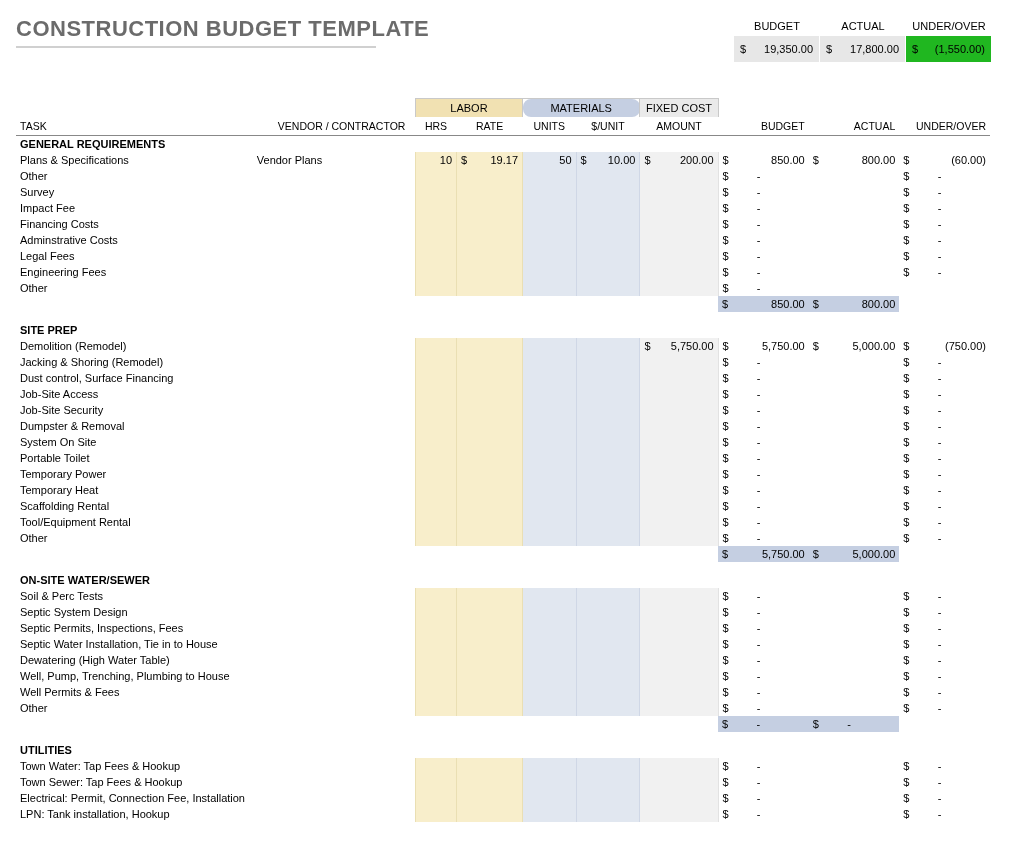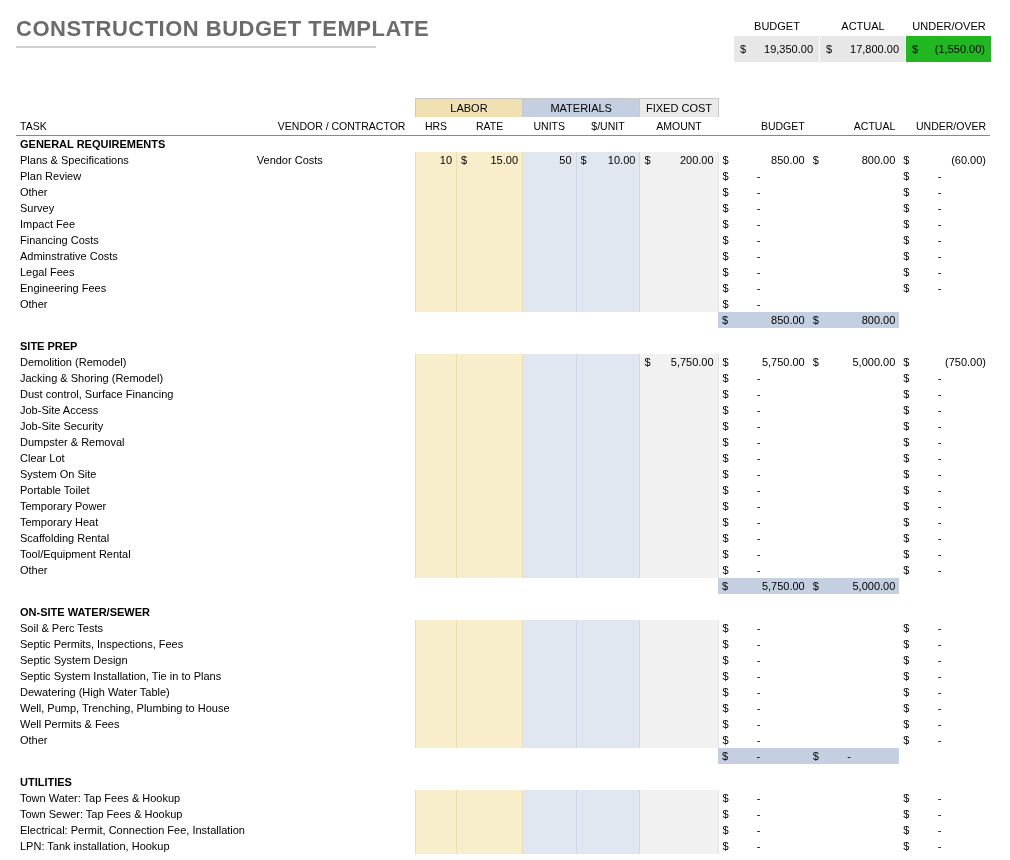--- a/index.html
+++ b/index.html
@@ -83,21 +83,21 @@
   tr.group-header td {
     text-align: center;
     font-size: 11px;
     background: #fff;
     border-top: 1px solid #c9c9c9;
     border-left: 1px solid #c9c9c9;
     border-right: 1px solid #c9c9c9;
     padding: 3px 0;
   }
   tr.group-header td.labor { background: #f1e1b2; }
-  tr.group-header td.materials { background: #c5cfe2; }
+  tr.group-header td.materials { background: #c5cfe2; border-radius: 8px; }
   tr.group-header td.fixed { background: #eaeaea; }
   tr.group-header td.blank-h { border: none; background: transparent; }
 
   tr.col-header td {
     font-size: 10.5px;
     text-align: center;
     border-bottom: 1px solid #888;
     padding: 3px 4px;
   }
   tr.col-header td.left { text-align: left; }
@@ -187,49 +187,31 @@
       <td>AMOUNT</td>
       <td style="text-align:right">BUDGET</td>
       <td style="text-align:right">ACTUAL</td>
       <td style="text-align:right">UNDER/OVER</td>
     </tr>
   <tr class="section">
         <td class="section-name" colspan="10">GENERAL REQUIREMENTS</td>
       </tr>
       <tr>
         <td class="task-name">Plans &amp; Specifications</td>
-        <td class="vendor">Vendor Costs</td>
+        <td class="vendor">Vendor Plans</td>
         <td class="num bg-labor">10</td>
-        <td class="money bg-labor"><span class="cur">$</span><span>15.00</span></td>
+        <td class="money bg-labor"><span class="cur">$</span><span>19.17</span></td>
         <td class="num bg-mat">50</td>
         <td class="money bg-mat"><span class="cur">$</span><span>10.00</span></td>
         <td class="money bg-fixed"><span class="cur">$</span><span>200.00</span></td>
         <td class="money "><span class="cur">$</span><span>850.00</span></td>
         <td class="money "><span class="cur">$</span><span>800.00</span></td>
         <td class="money "><span class="cur">$</span><span>(60.00)</span></td>
       </tr>
       <tr>
-        <td class="task-name">Plan Review</td>
-        <td class="vendor"></td>
-        <td class="num bg-labor"></td>
-        <td class="money bg-labor"></td>
-        <td class="num bg-mat"></td>
-        <td class="money bg-mat"></td>
-        <td class="money bg-fixed"></td>
-        <td class="money ">
-          <span class="cur">$</span>
-          <span style="display: block; text-align: center; margin-left: -10px;">-</span>
-        </td>
-        <td class="money "></td>
-        <td class="money ">
-          <span class="cur">$</span>
-          <span style="display: block; text-align: center; margin-left: -10px;">-</span>
-        </td>
-      </tr>
-      <tr>
         <td class="task-name">Other</td>
         <td class="vendor"></td>
         <td class="num bg-labor"></td>
         <td class="money bg-labor"></td>
         <td class="num bg-mat"></td>
         <td class="money bg-mat"></td>
         <td class="money bg-fixed"></td>
         <td class="money ">
           <span class="cur">$</span>
           <span style="display: block; text-align: center; margin-left: -10px;">-</span>
@@ -477,38 +459,20 @@
           <span class="cur">$</span>
           <span style="display: block; text-align: center; margin-left: -10px;">-</span>
         </td>
         <td class="money "></td>
         <td class="money ">
           <span class="cur">$</span>
           <span style="display: block; text-align: center; margin-left: -10px;">-</span>
         </td>
       </tr>
       <tr>
-        <td class="task-name">Clear Lot</td>
-        <td class="vendor"></td>
-        <td class="num bg-labor"></td>
-        <td class="money bg-labor"></td>
-        <td class="num bg-mat"></td>
-        <td class="money bg-mat"></td>
-        <td class="money bg-fixed"></td>
-        <td class="money ">
-          <span class="cur">$</span>
-          <span style="display: block; text-align: center; margin-left: -10px;">-</span>
-        </td>
-        <td class="money "></td>
-        <td class="money ">
-          <span class="cur">$</span>
-          <span style="display: block; text-align: center; margin-left: -10px;">-</span>
-        </td>
-      </tr>
-      <tr>
         <td class="task-name">System On Site</td>
         <td class="vendor"></td>
         <td class="num bg-labor"></td>
         <td class="money bg-labor"></td>
         <td class="num bg-mat"></td>
         <td class="money bg-mat"></td>
         <td class="money bg-fixed"></td>
         <td class="money ">
           <span class="cur">$</span>
           <span style="display: block; text-align: center; margin-left: -10px;">-</span>
@@ -657,57 +621,57 @@
           <span class="cur">$</span>
           <span style="display: block; text-align: center; margin-left: -10px;">-</span>
         </td>
         <td class="money "></td>
         <td class="money ">
           <span class="cur">$</span>
           <span style="display: block; text-align: center; margin-left: -10px;">-</span>
         </td>
       </tr>
       <tr>
+        <td class="task-name">Septic System Design</td>
+        <td class="vendor"></td>
+        <td class="num bg-labor"></td>
+        <td class="money bg-labor"></td>
+        <td class="num bg-mat"></td>
+        <td class="money bg-mat"></td>
+        <td class="money bg-fixed"></td>
+        <td class="money ">
+          <span class="cur">$</span>
+          <span style="display: block; text-align: center; margin-left: -10px;">-</span>
+        </td>
+        <td class="money "></td>
+        <td class="money ">
+          <span class="cur">$</span>
+          <span style="display: block; text-align: center; margin-left: -10px;">-</span>
+        </td>
+      </tr>
+      <tr>
         <td class="task-name">Septic Permits, Inspections, Fees</td>
         <td class="vendor"></td>
         <td class="num bg-labor"></td>
         <td class="money bg-labor"></td>
         <td class="num bg-mat"></td>
         <td class="money bg-mat"></td>
         <td class="money bg-fixed"></td>
         <td class="money ">
           <span class="cur">$</span>
           <span style="display: block; text-align: center; margin-left: -10px;">-</span>
         </td>
         <td class="money "></td>
         <td class="money ">
           <span class="cur">$</span>
           <span style="display: block; text-align: center; margin-left: -10px;">-</span>
         </td>
       </tr>
       <tr>
-        <td class="task-name">Septic System Design</td>
-        <td class="vendor"></td>
-        <td class="num bg-labor"></td>
-        <td class="money bg-labor"></td>
-        <td class="num bg-mat"></td>
-        <td class="money bg-mat"></td>
-        <td class="money bg-fixed"></td>
-        <td class="money ">
-          <span class="cur">$</span>
-          <span style="display: block; text-align: center; margin-left: -10px;">-</span>
-        </td>
-        <td class="money "></td>
-        <td class="money ">
-          <span class="cur">$</span>
-          <span style="display: block; text-align: center; margin-left: -10px;">-</span>
-        </td>
-      </tr>
-      <tr>
-        <td class="task-name">Septic System Installation, Tie in to Plans</td>
+        <td class="task-name">Septic Water Installation, Tie in to House</td>
         <td class="vendor"></td>
         <td class="num bg-labor"></td>
         <td class="money bg-labor"></td>
         <td class="num bg-mat"></td>
         <td class="money bg-mat"></td>
         <td class="money bg-fixed"></td>
         <td class="money ">
           <span class="cur">$</span>
           <span style="display: block; text-align: center; margin-left: -10px;">-</span>
         </td>

